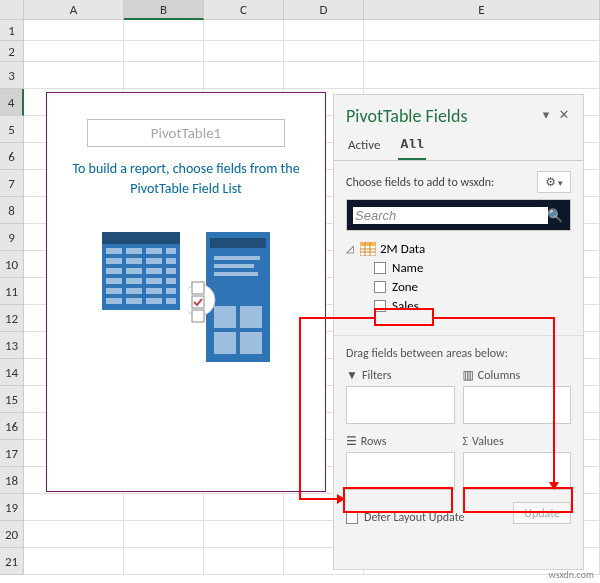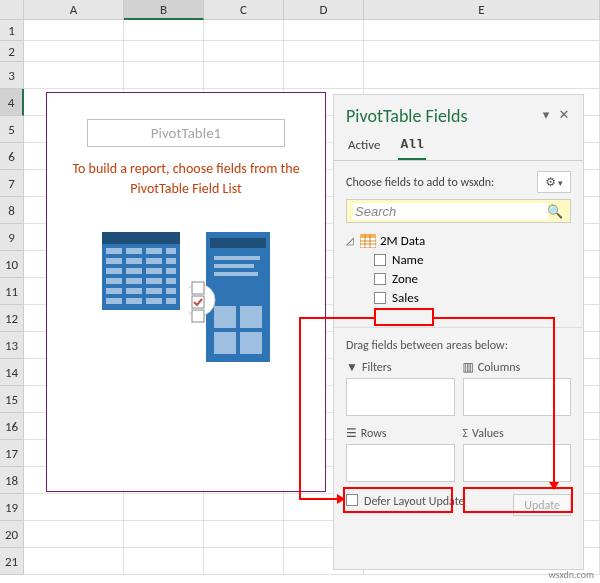--- a/index.html
+++ b/index.html
@@ -91,21 +91,21 @@
   }
   .pt-name {
     border: 1px solid #bfbfbf;
     color: #a6a6a6;
     padding: 4px 0;
     margin: 8px 30px 12px 30px;
     font-size: 15px;
   }
   .pt-msg {
     font-size: 14px;
-    color: #c2410c;
+    color: #0369a1;
     padding: 0 6px;
     line-height: 1.4;
   }
   .pt-illus {
     margin-top: 34px;
     display: flex;
     justify-content: center;
     gap: 0;
   }
   .ill-table { width: 78px; height: 84px; margin-right: 8px; }
@@ -170,23 +170,23 @@
     display: flex;
     align-items: center;
     justify-content: center;
     gap: 2px;
     font-size: 12px;
     color: #555;
     cursor: pointer;
   }
   .tp-search {
     margin: 0 12px 8px 12px;
-    height: 24px;
+    height: 32px;
     border: 1px solid #ccc;
-    background: #fef9c3;
+    background: #0f172a;
     display: flex;
     align-items: center;
     padding: 0 6px;
     font-size: 13px;
     color: #888;
   }
   .tp-search input {
     border: none;
     outline: none;
     flex: 1;
@@ -245,21 +245,21 @@
     gap: 4px;
     padding: 2px 0 4px 0;
   }
   .area-box {
     flex: 1;
     background: #fff;
     border: 1px solid #ccc;
   }
   .defer-row {
     display: flex;
-    align-items: flex-start;
+    align-items: flex-end;
     padding: 12px 12px 8px 12px;
     gap: 6px;
     font-size: 12px;
     color: #555;
   }
   .update-btn {
     margin-left: auto;
     border: 1px solid #ccc;
     background: #f8f8f8;
     color: #aaa;

